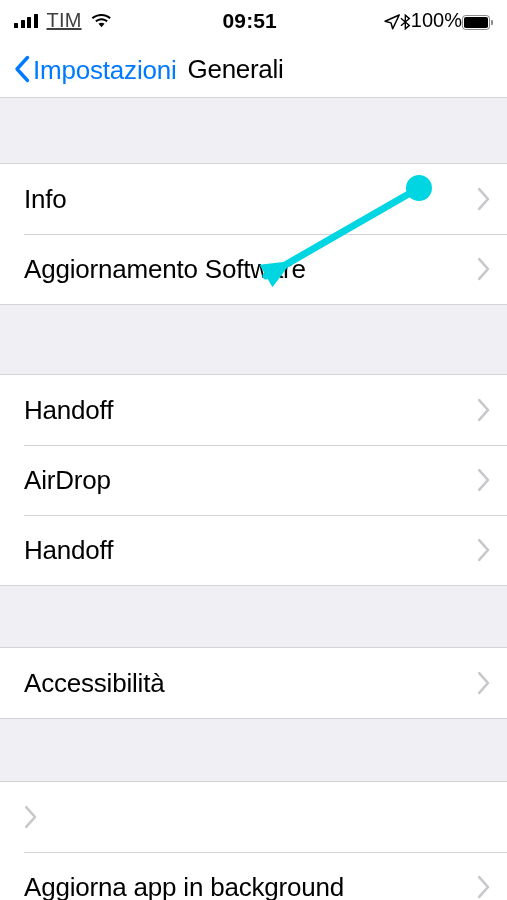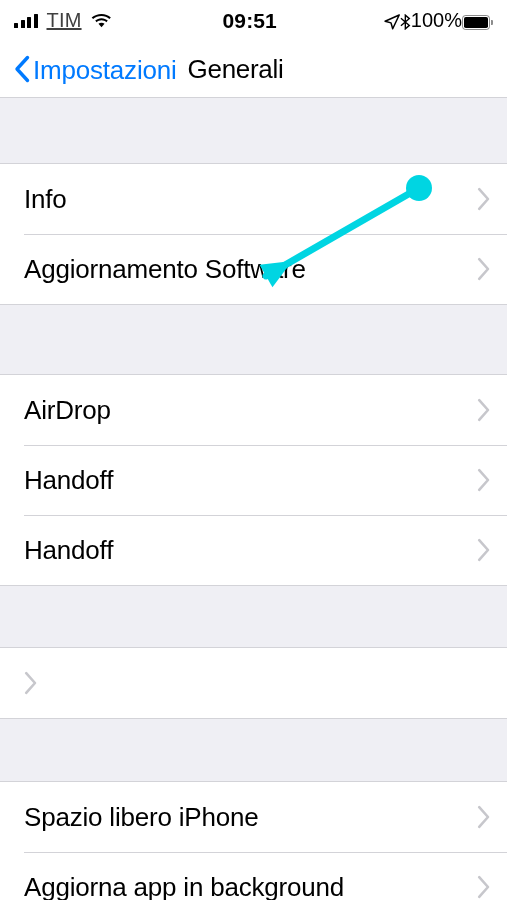--- a/index.html
+++ b/index.html
@@ -206,62 +206,62 @@
               <path d="M2.2 2.2 L11 12 L2.2 21.8" fill="none" stroke="#c7c7cc" stroke-width="2.6" stroke-linecap="round" stroke-linejoin="round"></path>
             </svg>
         </span>
       </div>
     </div>
 
     <div class="gap mid"></div>
 
     <div class="group">
       <div class="row">
+        <span class="row-label">Handoff</span>
+        <span class="chev">
+          <svg viewBox="0 0 14 24" width="14" height="24">
+              <path d="M2.2 2.2 L11 12 L2.2 21.8" fill="none" stroke="#c7c7cc" stroke-width="2.6" stroke-linecap="round" stroke-linejoin="round"></path>
+            </svg>
+        </span>
+      </div>
+      <div class="row">
         <span class="row-label">AirDrop</span>
         <span class="chev">
           <svg viewBox="0 0 14 24" width="14" height="24">
               <path d="M2.2 2.2 L11 12 L2.2 21.8" fill="none" stroke="#c7c7cc" stroke-width="2.6" stroke-linecap="round" stroke-linejoin="round"></path>
             </svg>
         </span>
       </div>
       <div class="row">
         <span class="row-label">Handoff</span>
         <span class="chev">
           <svg viewBox="0 0 14 24" width="14" height="24">
               <path d="M2.2 2.2 L11 12 L2.2 21.8" fill="none" stroke="#c7c7cc" stroke-width="2.6" stroke-linecap="round" stroke-linejoin="round"></path>
             </svg>
         </span>
       </div>
-      <div class="row">
-        <span class="row-label">Handoff</span>
-        <span class="chev">
-          <svg viewBox="0 0 14 24" width="14" height="24">
-              <path d="M2.2 2.2 L11 12 L2.2 21.8" fill="none" stroke="#c7c7cc" stroke-width="2.6" stroke-linecap="round" stroke-linejoin="round"></path>
-            </svg>
-        </span>
-      </div>
     </div>
 
     <div class="gap mid2"></div>
 
     <div class="group">
       <div class="row">
+        <span class="row-label">Accessibilità</span>
         <span class="chev">
           <svg viewBox="0 0 14 24" width="14" height="24">
               <path d="M2.2 2.2 L11 12 L2.2 21.8" fill="none" stroke="#c7c7cc" stroke-width="2.6" stroke-linecap="round" stroke-linejoin="round"></path>
             </svg>
         </span>
       </div>
     </div>
 
     <div class="gap mid3"></div>
 
     <div class="group">
       <div class="row">
-        <span class="row-label">Spazio libero iPhone</span>
         <span class="chev">
           <svg viewBox="0 0 14 24" width="14" height="24">
               <path d="M2.2 2.2 L11 12 L2.2 21.8" fill="none" stroke="#c7c7cc" stroke-width="2.6" stroke-linecap="round" stroke-linejoin="round"></path>
             </svg>
         </span>
       </div>
       <div class="row">
         <span class="row-label">Aggiorna app in background</span>
         <span class="chev">
           <svg viewBox="0 0 14 24" width="14" height="24">

